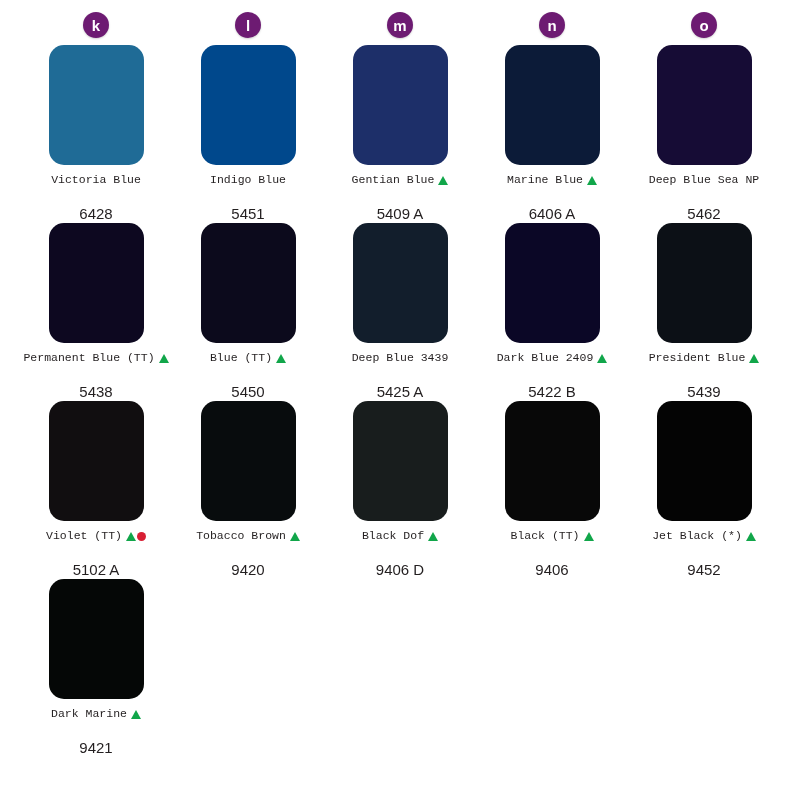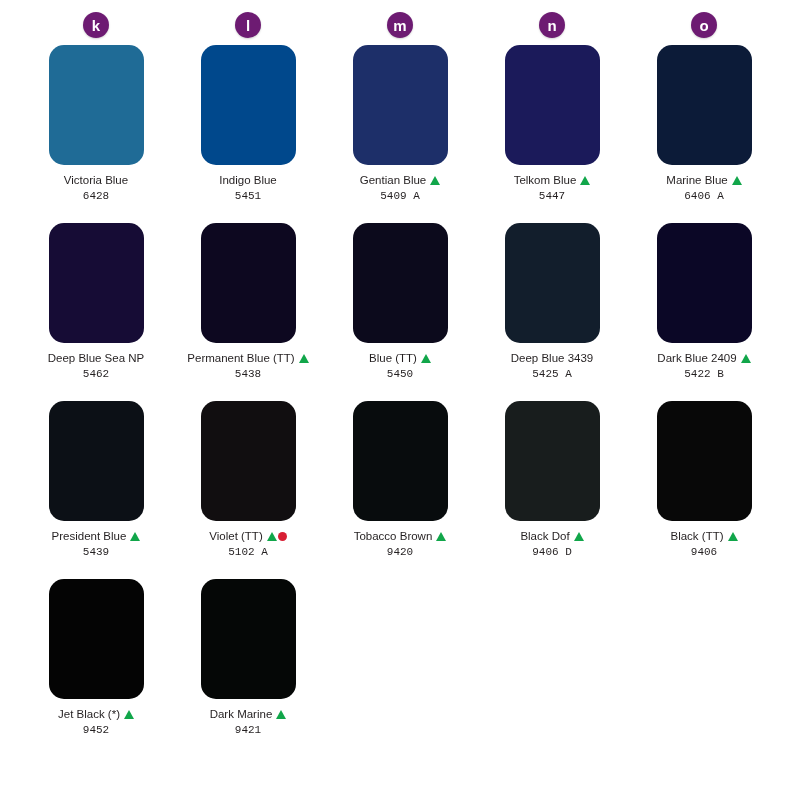--- a/index.html
+++ b/index.html
@@ -78,28 +78,28 @@
   .name-line {
     margin-top: 8px;
     font-size: 11.5px;
     line-height: 1.25;
     white-space: nowrap;
     display: flex;
     align-items: center;
     justify-content: flex-start;
     gap: 4px;
     color: #231f20;
+    font-family: Liberation Mono, monospace;
   }
   .code-line {
-    margin-top: 3px;
-    font-size: 11px;
+    margin-top: 18px;
+    font-size: 15px;
     line-height: 1.2;
     white-space: nowrap;
     color: #231f20;
-    font-family: Liberation Mono, monospace;
   }
   .tri {
     width: 0;
     height: 0;
     border-left: 5px solid transparent;
     border-right: 5px solid transparent;
     border-bottom: 9px solid #11a64a;
     display: inline-block;
     position: relative;
     top: 0px;
@@ -159,30 +159,20 @@
         <div class="chip" style="background: rgb(29, 47, 105);"></div>
         <div class="name-line">
           <span>Gentian Blue</span>
           <span class="markers">
             <span class="tri"></span>
           </span>
         </div>
         <div class="code-line">5409 A</div>
       </div>
       <div class="cell">
-        <div class="chip" style="background: rgb(27, 26, 90);"></div>
-        <div class="name-line">
-          <span>Telkom Blue</span>
-          <span class="markers">
-            <span class="tri"></span>
-          </span>
-        </div>
-        <div class="code-line">5447</div>
-      </div>
-      <div class="cell">
         <div class="chip" style="background: rgb(12, 27, 56);"></div>
         <div class="name-line">
           <span>Marine Blue</span>
           <span class="markers">
             <span class="tri"></span>
           </span>
         </div>
         <div class="code-line">6406 A</div>
       </div>
       <div class="cell">

